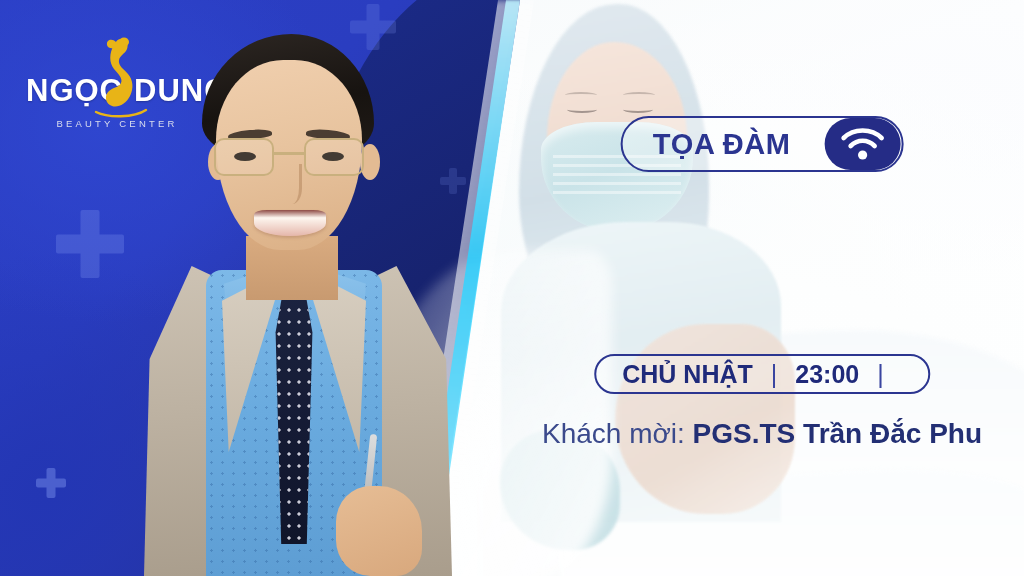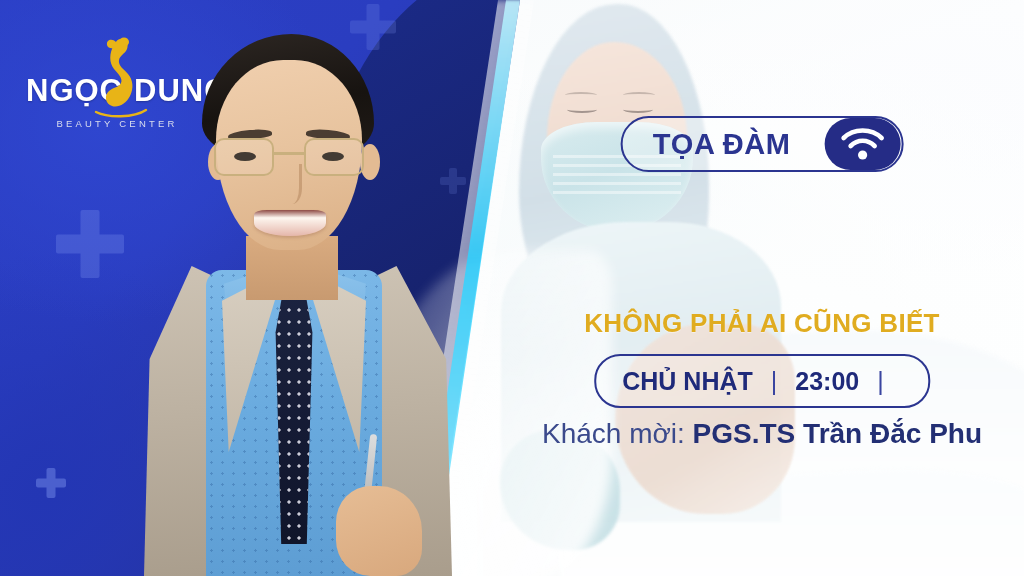--- a/index.html
+++ b/index.html
@@ -283,21 +283,21 @@
   }
   .headline .l2 { display:block; }
   .subhead {
     position:absolute; left:0; top:308px; width:524px;
     color:#e0ac20; font-size:26px; font-weight:700; letter-spacing:.3px;
     text-shadow:0 1px 1px rgba(255,255,255,.5);
   }
   .schedule {
     position:absolute; left:50%; top:354px; transform:translateX(-50%);
     border:2px solid #2b3590; border-radius:26px;
-    height:54px; padding:0 26px;
+    height:40px; padding:0 26px;
     display:flex; align-items:center; gap:0;
     background:rgba(255,255,255,.22);
   }
   .schedule span {
     color:#1f2a7a; font-size:25px; font-weight:700; white-space:nowrap;
   }
   .schedule .sep { padding:0 18px; font-weight:500; color:#3a45a0; }
   .info {
     position:absolute; left:0; top:418px; width:524px;
     color:#3b4a8c; font-size:28px; line-height:32px; font-weight:400;
@@ -408,21 +408,20 @@
       <div class="wifi-chip">
         <svg viewBox="0 0 44 34" width="44" height="34">
           <path d="M3 11 C13 1 31 1 41 11" stroke="#ffffff" stroke-width="4.6" fill="none" stroke-linecap="round"></path>
           <path d="M10 19 C17 12 27 12 34 19" stroke="#ffffff" stroke-width="4.6" fill="none" stroke-linecap="round"></path>
           <circle cx="22" cy="28" r="4.6" fill="#ffffff"></circle>
         </svg>
       </div>
     </div>
 
 
-    <div class="subhead">KHÔNG PHẢI AI CŨNG BIẾT</div>
 
     <div class="schedule">
       <span>CHỦ NHẬT</span>
       <span class="sep">|</span>
       <span>23:00</span>
       <span class="sep">|</span>
     </div>
 
     <div class="info">
       <span class="line"><span>Khách mời:</span>

